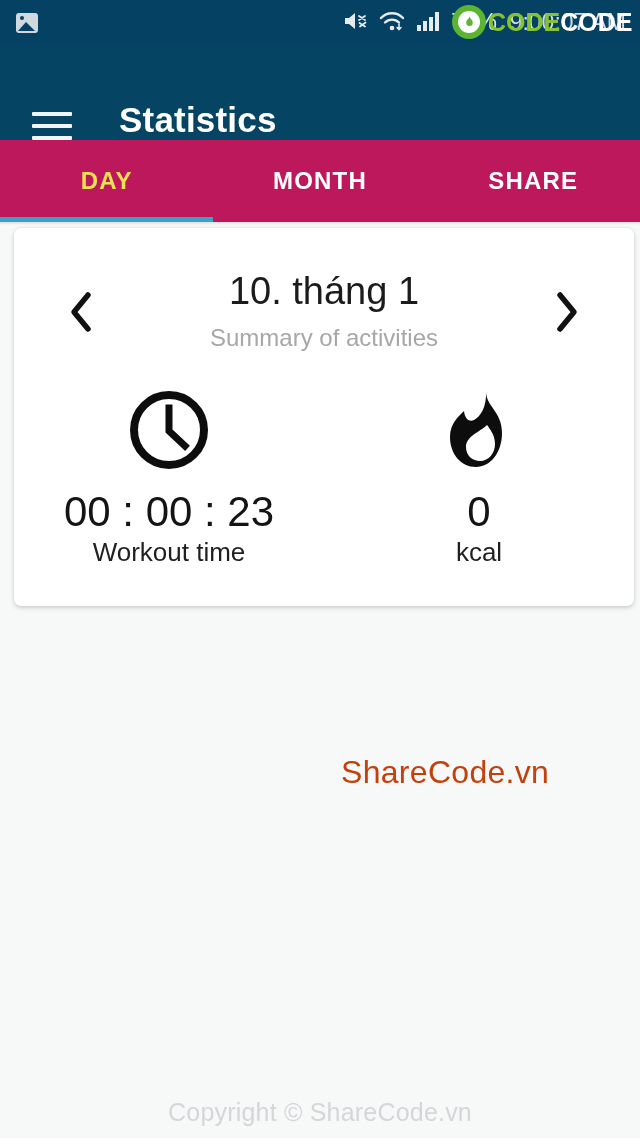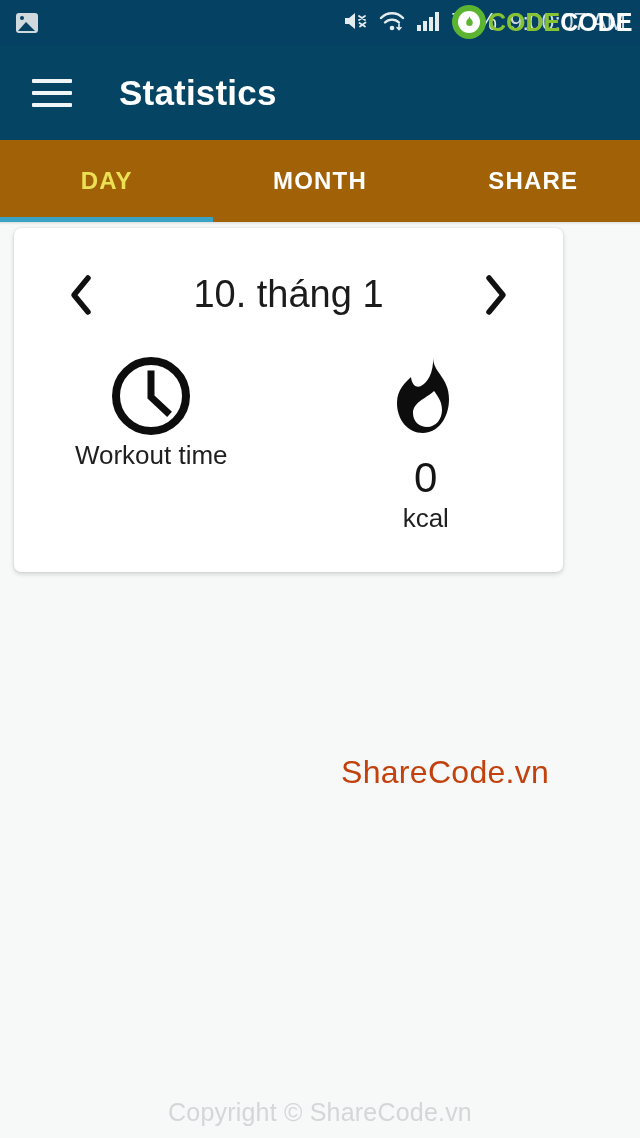--- a/index.html
+++ b/index.html
@@ -113,21 +113,21 @@
     line-height: 1;
   }
   .wm-share { color: #86c232; }
   .wm-code  { color: #ffffff; }
 
   
   .appbar {
     height: 95px;
     background: #064463;
     display: flex;
-    align-items: center;
+    align-items: flex-end;
     padding-left: 32px;
     box-sizing: border-box;
   }
   .hamburger {
     width: 40px;
     height: 28px;
     display: flex;
     flex-direction: column;
     justify-content: space-between;
     cursor: pointer;
@@ -142,21 +142,21 @@
     color: #ffffff;
     font-size: 35px;
     font-weight: bold;
     margin-left: 47px;
     letter-spacing: 0.2px;
   }
 
   
   .tabs {
     height: 82px;
-    background: #a16207;
+    background: #be185d;
     display: flex;
     position: relative;
   }
   .tab {
     flex: 1 1 0;
     display: flex;
     align-items: center;
     justify-content: center;
     color: #ffffff;
     font-size: 24px;
@@ -182,21 +182,21 @@
   
   .content {
     position: relative;
     background: #f7f8f8;
     height: 910px;
   }
   .card {
     position: absolute;
     left: 14px;
     top: 3px;
-    width: 549px;
+    width: 620px;
     background: #ffffff;
     border-radius: 7px;
     box-shadow: 0 2px 5px rgba(0,0,0,0.16), 0 0 2px rgba(0,0,0,0.10);
     padding-bottom: 38px;
   }
   .card-header {
     display: flex;
     align-items: center;
     padding: 44px 44px 0 44px;
   }
@@ -348,37 +348,39 @@
   <div class="card">
 
     <div class="card-header">
       <div class="nav-arrow">
         <svg width="26" height="42" viewBox="0 0 26 42">
           <path d="M20 4 L6 21 L20 38" stroke="#111111" stroke-width="5.5" fill="none" stroke-linecap="round" stroke-linejoin="round"></path>
         </svg>
       </div>
       <div class="date-block">
         <div class="date-title">10. tháng 1</div>
+        <div class="date-sub">Summary of activities</div>
       </div>
       <div class="nav-arrow">
         <svg width="26" height="42" viewBox="0 0 26 42">
           <path d="M6 4 L20 21 L6 38" stroke="#111111" stroke-width="5.5" fill="none" stroke-linecap="round" stroke-linejoin="round"></path>
         </svg>
       </div>
     </div>
 
     <div class="stats-row">
 
       <div class="stat">
         <div class="stat-icon">
           <svg width="82" height="82" viewBox="0 0 82 82">
             <circle cx="41" cy="41" r="35" stroke="#0d0d0d" stroke-width="8" fill="none"></circle>
             <path d="M41 19 V42 L57 57" stroke="#0d0d0d" stroke-width="7" fill="none" stroke-linecap="square" stroke-linejoin="miter"></path>
           </svg>
         </div>
+        <div class="stat-value">00 : 00 : 23</div>
         <div class="stat-label">Workout time</div>
       </div>
 
       <div class="stat">
         <div class="stat-icon">
           <svg width="66" height="82" viewBox="0 0 66 82">
             <path d="M40 2 C40 18 56 22 56 44 C56 64 44 78 30 78 C15 78 4 65 4 48
                      C4 34 13 27 18 22 C19 31 24 33 28 31 C34 28 41 18 40 2 Z" fill="#0d0d0d"></path>
             <path d="M41 36 C34 43 20 47 20 58 C20 67 27 72 34 72 C43 72 49 64 49 55
                      C49 46 44 40 41 36 Z" fill="#ffffff"></path>

